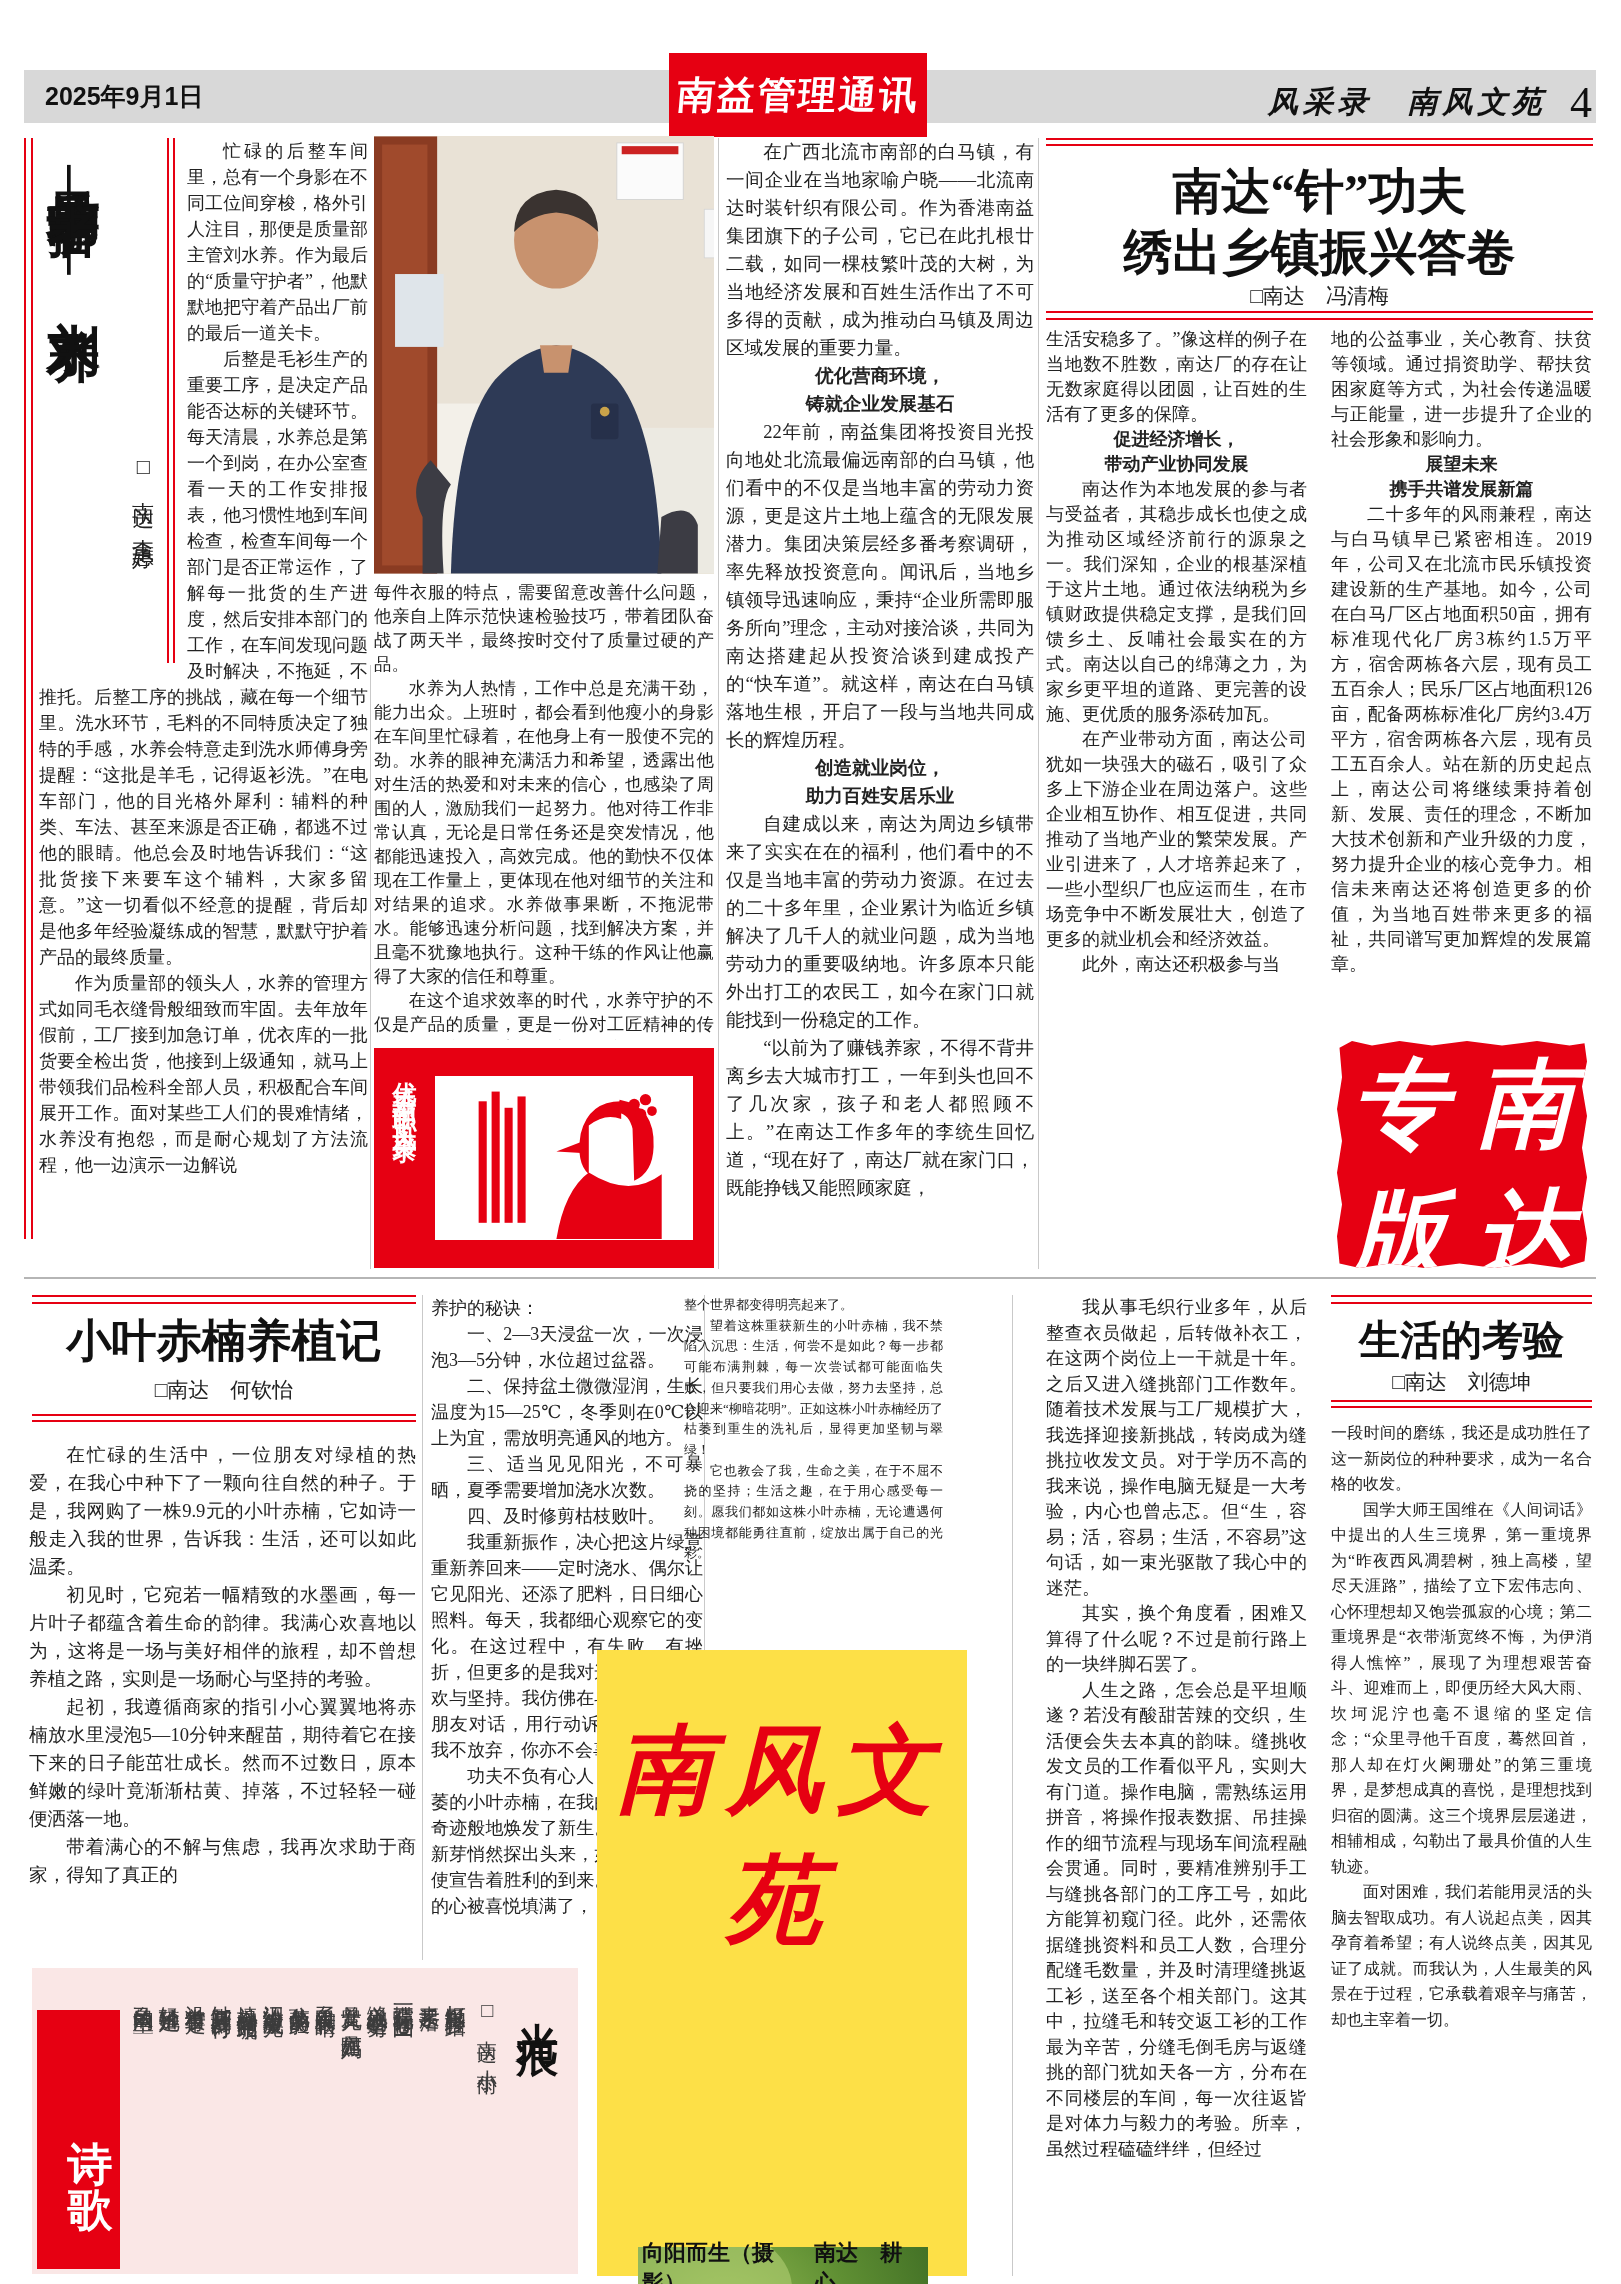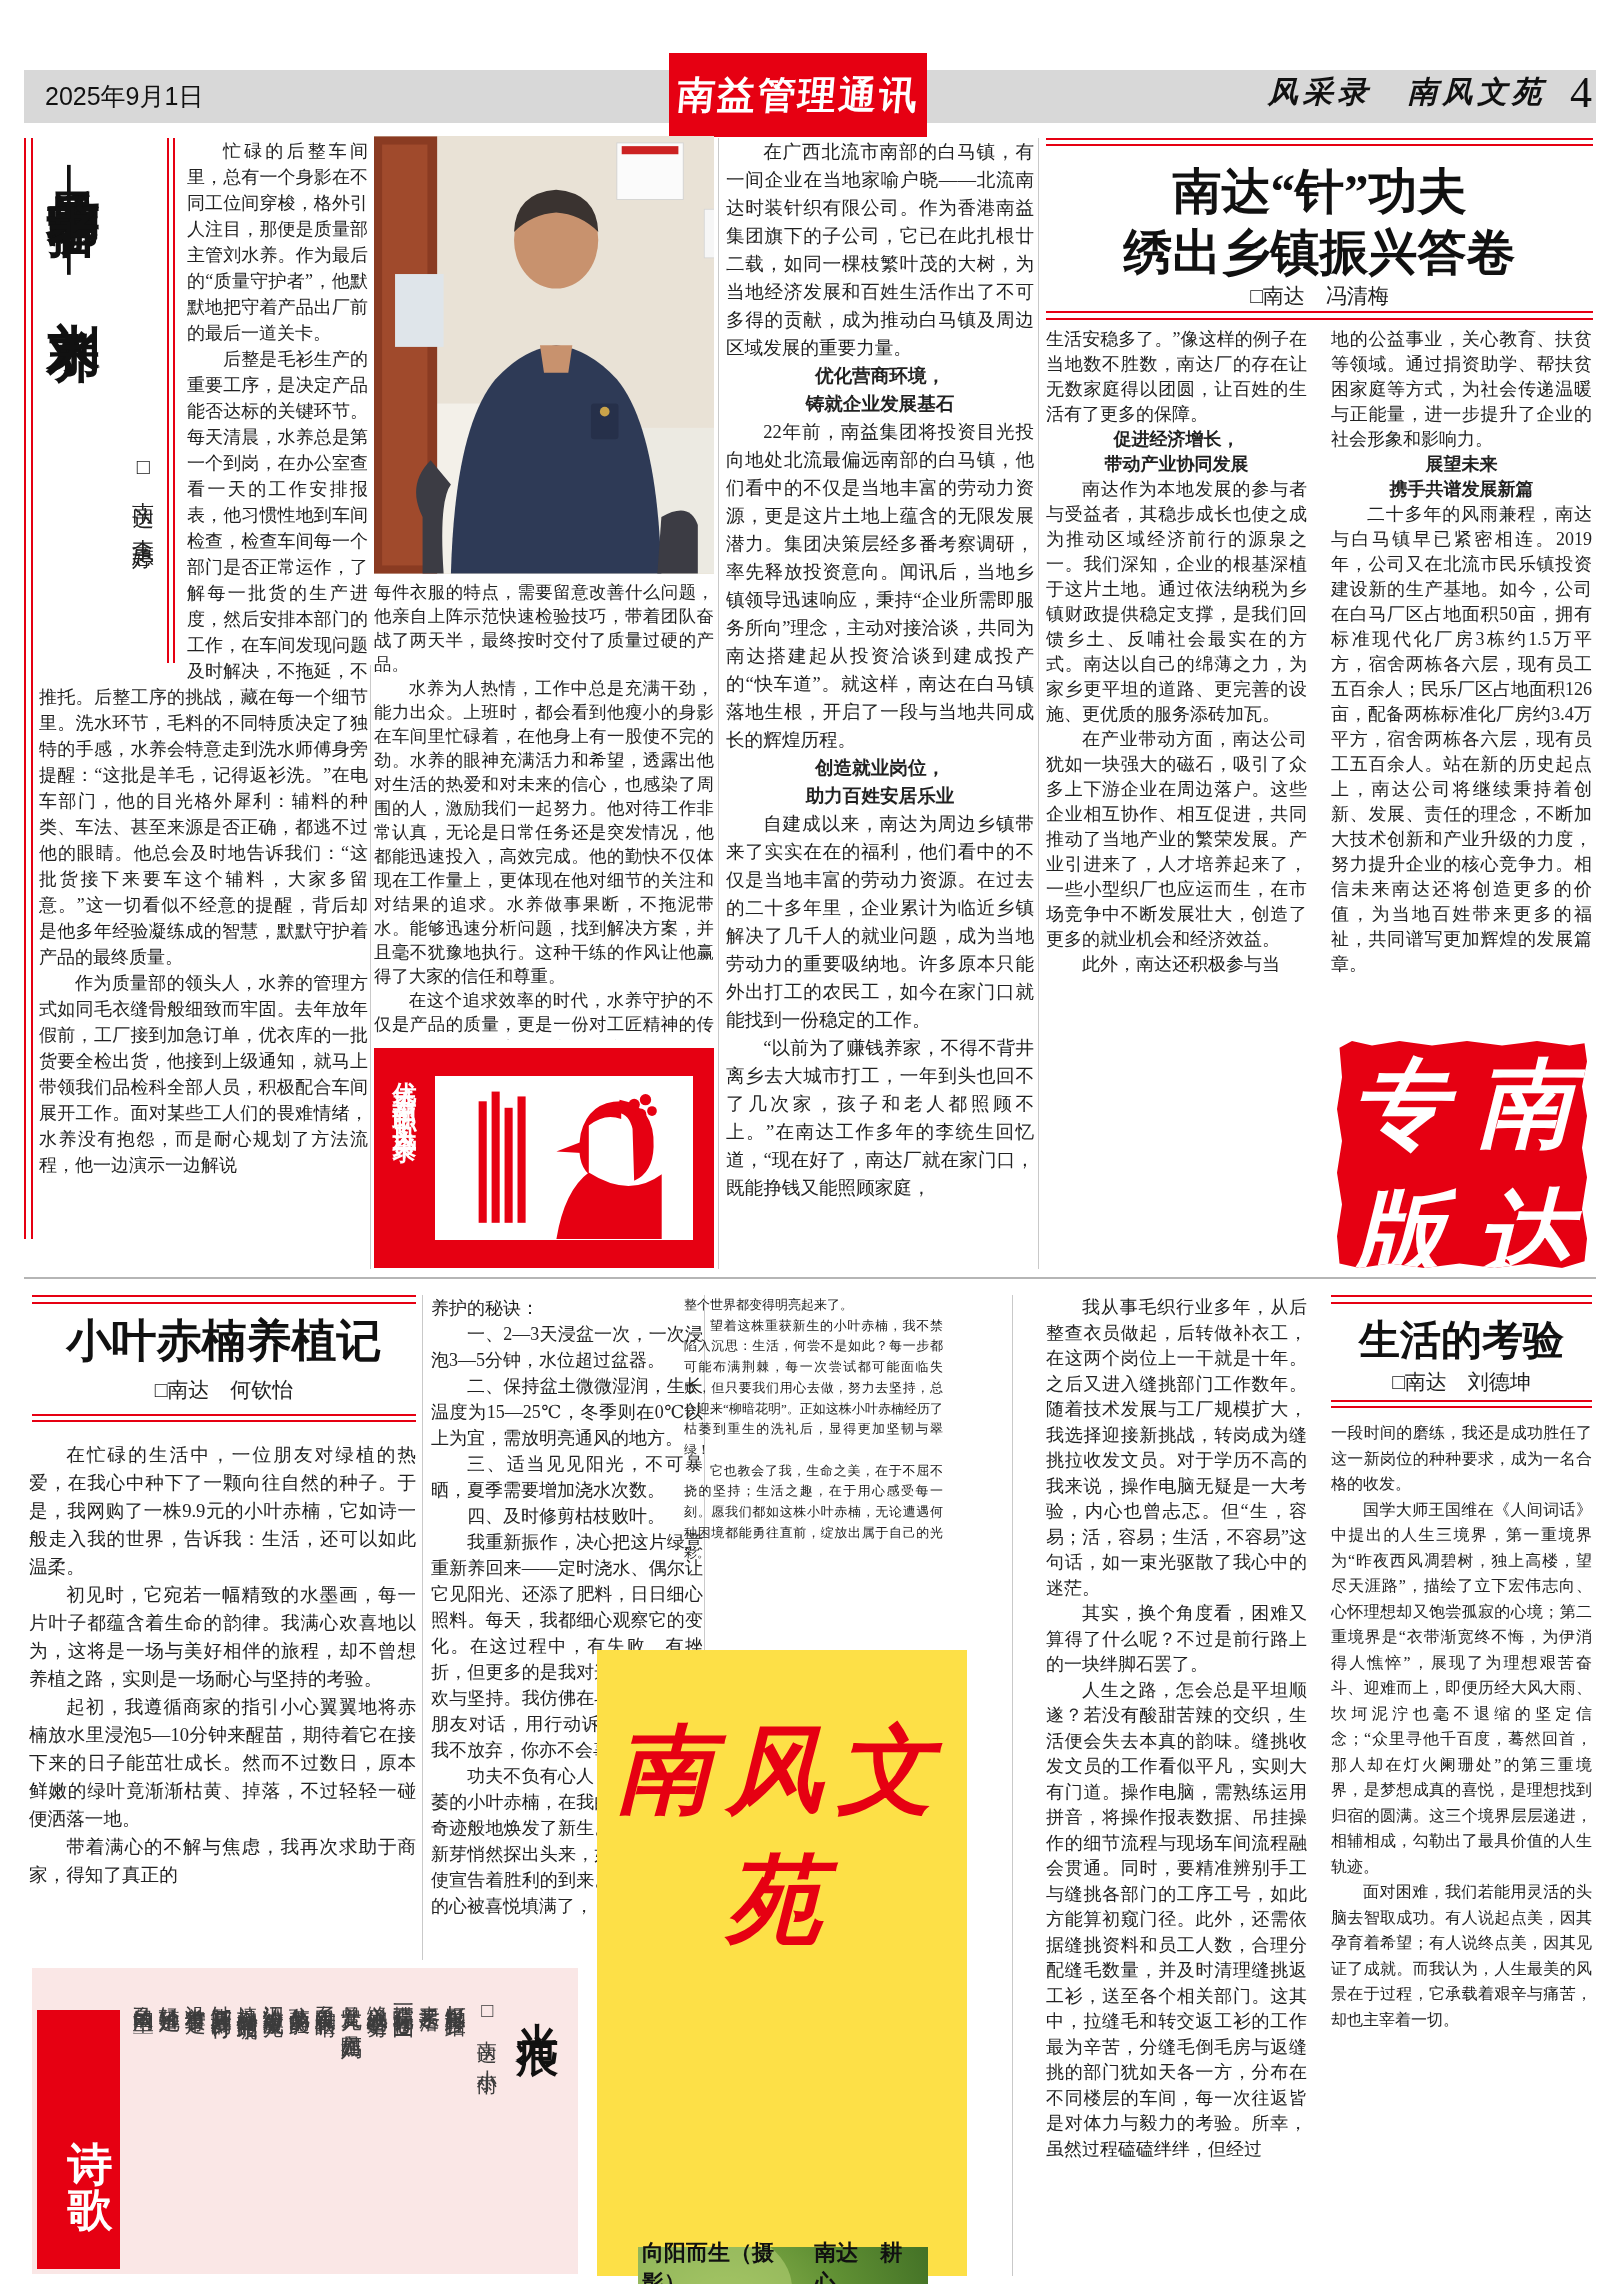--- a/index.html
+++ b/index.html
@@ -2,21 +2,21 @@
 <html style="font-size:13px"><head>
 <meta charset="utf-8">
 <style>
   html,body{margin:0;padding:0;background:#fff;}
   #page{position:relative;width:1621px;height:2284px;background:#fff;overflow:hidden;
         font-family:"Liberation Serif","DejaVu Serif",serif;color:#222;}
   .abs{position:absolute;}
   .sans{font-family:"Liberation Sans","DejaVu Sans",sans-serif;}
   
   .hdr-bar{background:#d8d8d8;}
-  .hdr-date{font-size:25px;font-weight:normal;color:#111;line-height:53px;}
+  .hdr-date{font-size:25px;font-weight:bold;color:#111;line-height:53px;}
   .masthead{background:#e60012;display:flex;align-items:center;justify-content:center;}
   .masthead span{color:#fff;font-size:38px;font-weight:bold;letter-spacing:2.4px;transform:skewX(-5deg);}
   .hdr-right{display:flex;align-items:center;justify-content:flex-end;gap:23px;height:53px;}
   .hdr-section{font-size:30px;font-weight:bold;font-style:italic;color:#111;letter-spacing:4.9px;}
   .hdr-page{font-size:44px;color:#111;}
   
   .vrule{width:0.8px;background:#c9c9c9;}
   .red-v{width:2.4px;background:#e60012;}
   .red-h{height:2.4px;background:#e60012;}
   .gray-h{height:1.6px;background:#b5b5b5;}
@@ -63,21 +63,21 @@
 </head>
 <body>
 
 <div id="page">
 
   <div class="abs hdr-bar" style="left:24px;top:70px;width:1572px;height:53px;"></div>
   <div class="abs hdr-date sans" style="left:45px;top:70px;">2025年9月1日</div>
   <div class="abs masthead" style="left:669px;top:53px;width:258px;height:84px;">
     <span>南益管理通讯</span>
   </div>
-  <div class="abs hdr-right" style="left:1183px;top:66px;width:409px;align-items:center;">
+  <div class="abs hdr-right" style="left:1183px;top:76px;width:409px;align-items:center;">
     <span class="hdr-section">风采录　南风文苑</span>
     <span class="hdr-page">4</span>
   </div>
 
   <div class="abs red-v" style="left:24px;top:138px;height:1101px;"></div>
   <div class="abs red-v" style="left:31px;top:138px;height:1101px;"></div>
   <div class="abs red-v" style="left:167px;top:138px;height:525px;"></div>
   <div class="abs red-v" style="left:173px;top:138px;height:525px;"></div>
 
   <div class="abs vtitle" style="left:47px;top:146px;height:523px;">质量的守护者——刘水养</div>

